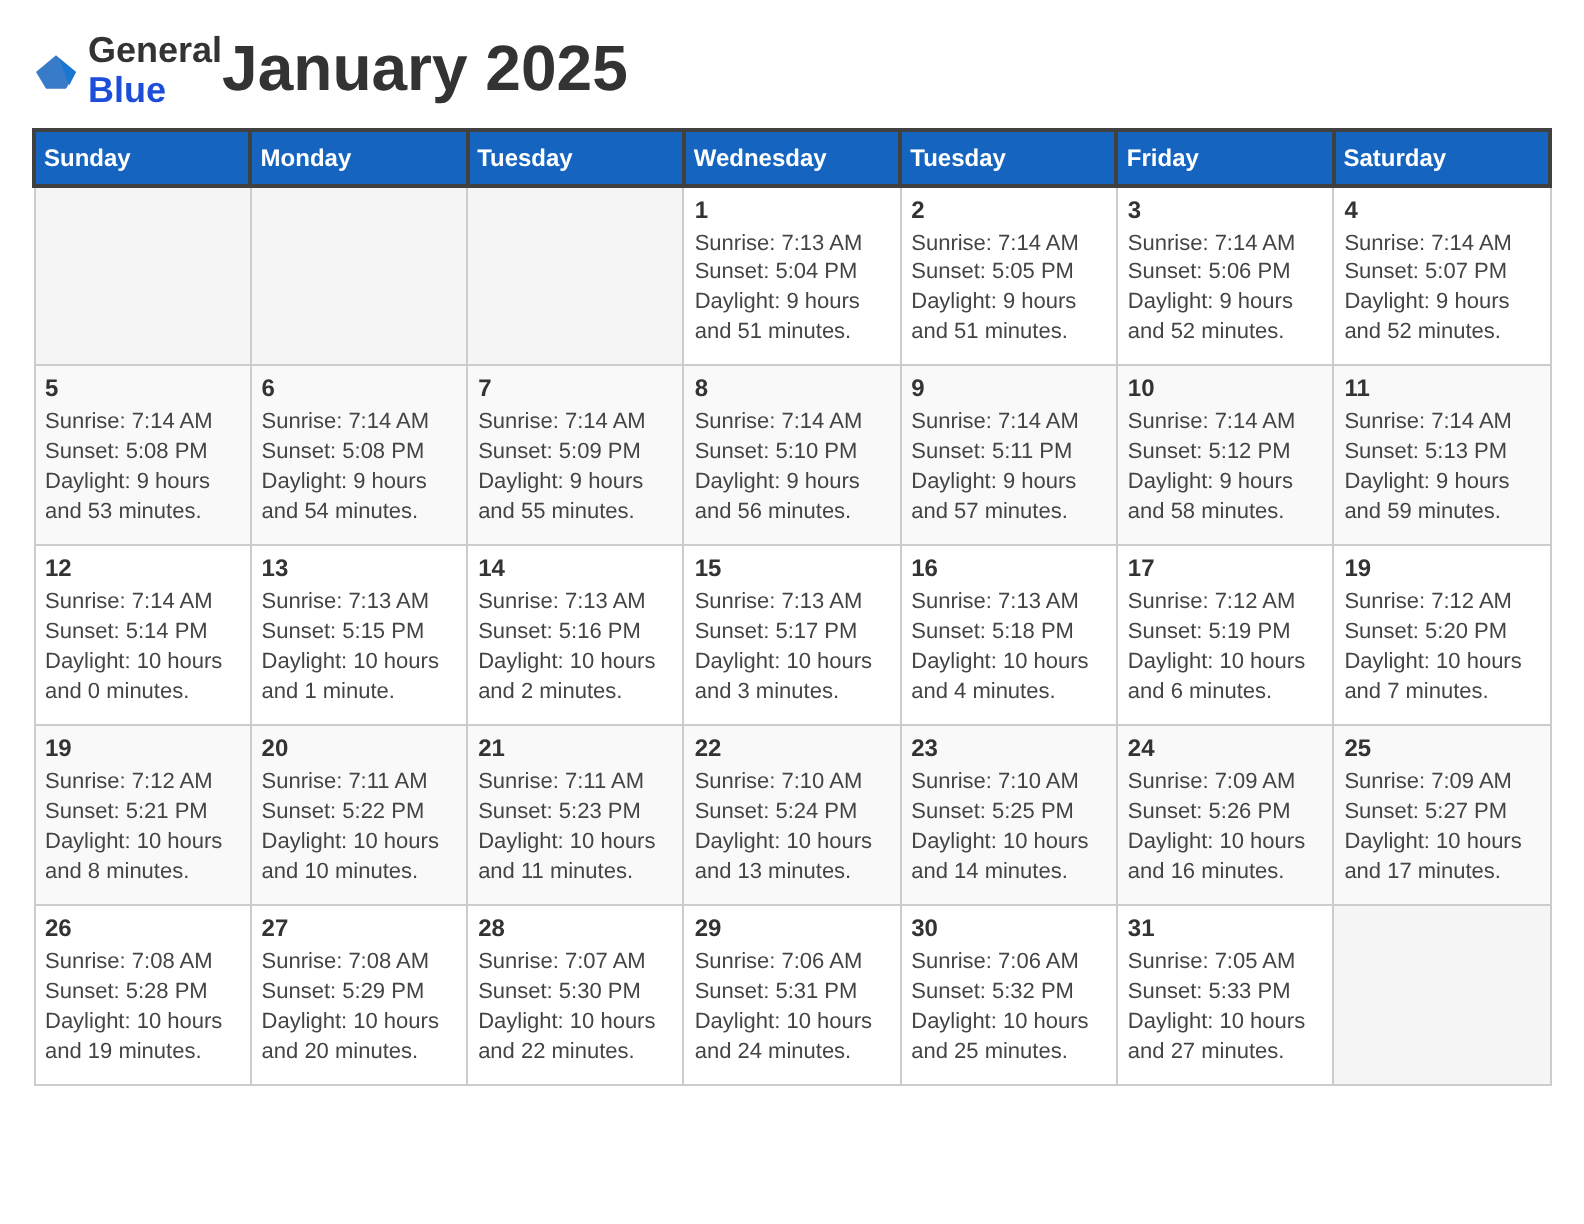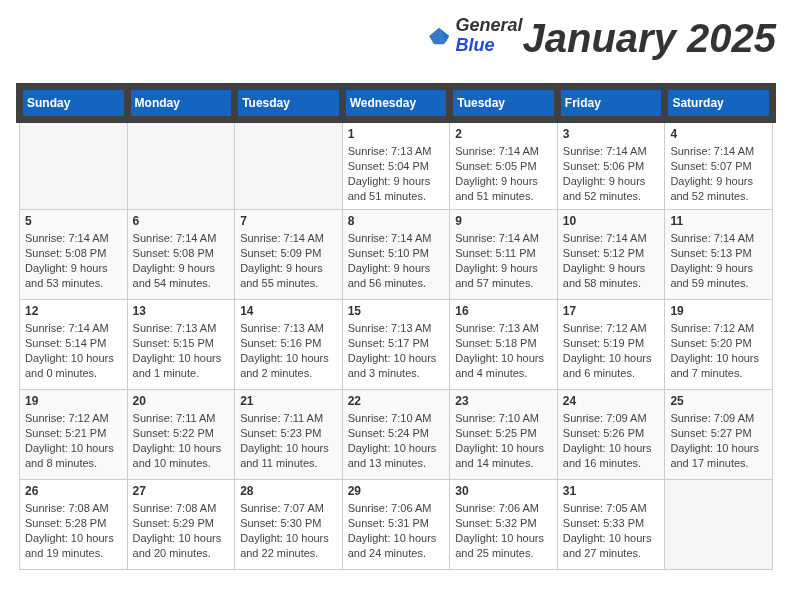--- a/index.html
+++ b/index.html
@@ -5,64 +5,63 @@
     * { box-sizing: border-box; margin: 0; padding: 0; }
     body {
       font-family: Arial, sans-serif;
       background: #fff;
       width: 792px;
       min-height: 612px;
       padding: 16px;
     }
     .header {
       display: flex;
-      justify-content: flex-end;
+      justify-content: flex-start;
       align-items: flex-start;
-      margin-bottom: 22px;
-      font-style: italic;
+      margin-bottom: 8px;
     }
     .logo {
       display: flex;
       align-items: center;
       gap: 4px;
     }
     .logo-text {
       font-size: 18px;
       font-weight: bold;
       line-height: 1.1;
     }
     .logo-general { color: #333; }
     .logo-blue { color: #1d4ed8; }
     .logo-icon {
       width: 24px;
       height: 20px;
     }
     .title-block { text-align: right; }
     .month-title {
-      font-size: 40px;
+      font-size: 32px;
       font-weight: bold;
       color: #333;
     }
     .location {
       font-size: 14px;
       color: #555;
     }
     table {
       width: 100%;
       border-collapse: collapse;
       table-layout: fixed;
     }
     th {
       background-color: #1565c0;
       color: #fff;
       font-size: 12px;
       font-weight: bold;
       padding: 6px 4px;
       text-align: left;
-      border: 7px solid #404040;
+      border: 2px solid #404040;
     }
     td {
       border: 1px solid #ccc;
       vertical-align: top;
       padding: 4px 5px;
       height: 90px;
       font-size: 10px;
       color: #333;
       background: #fff;
     }

